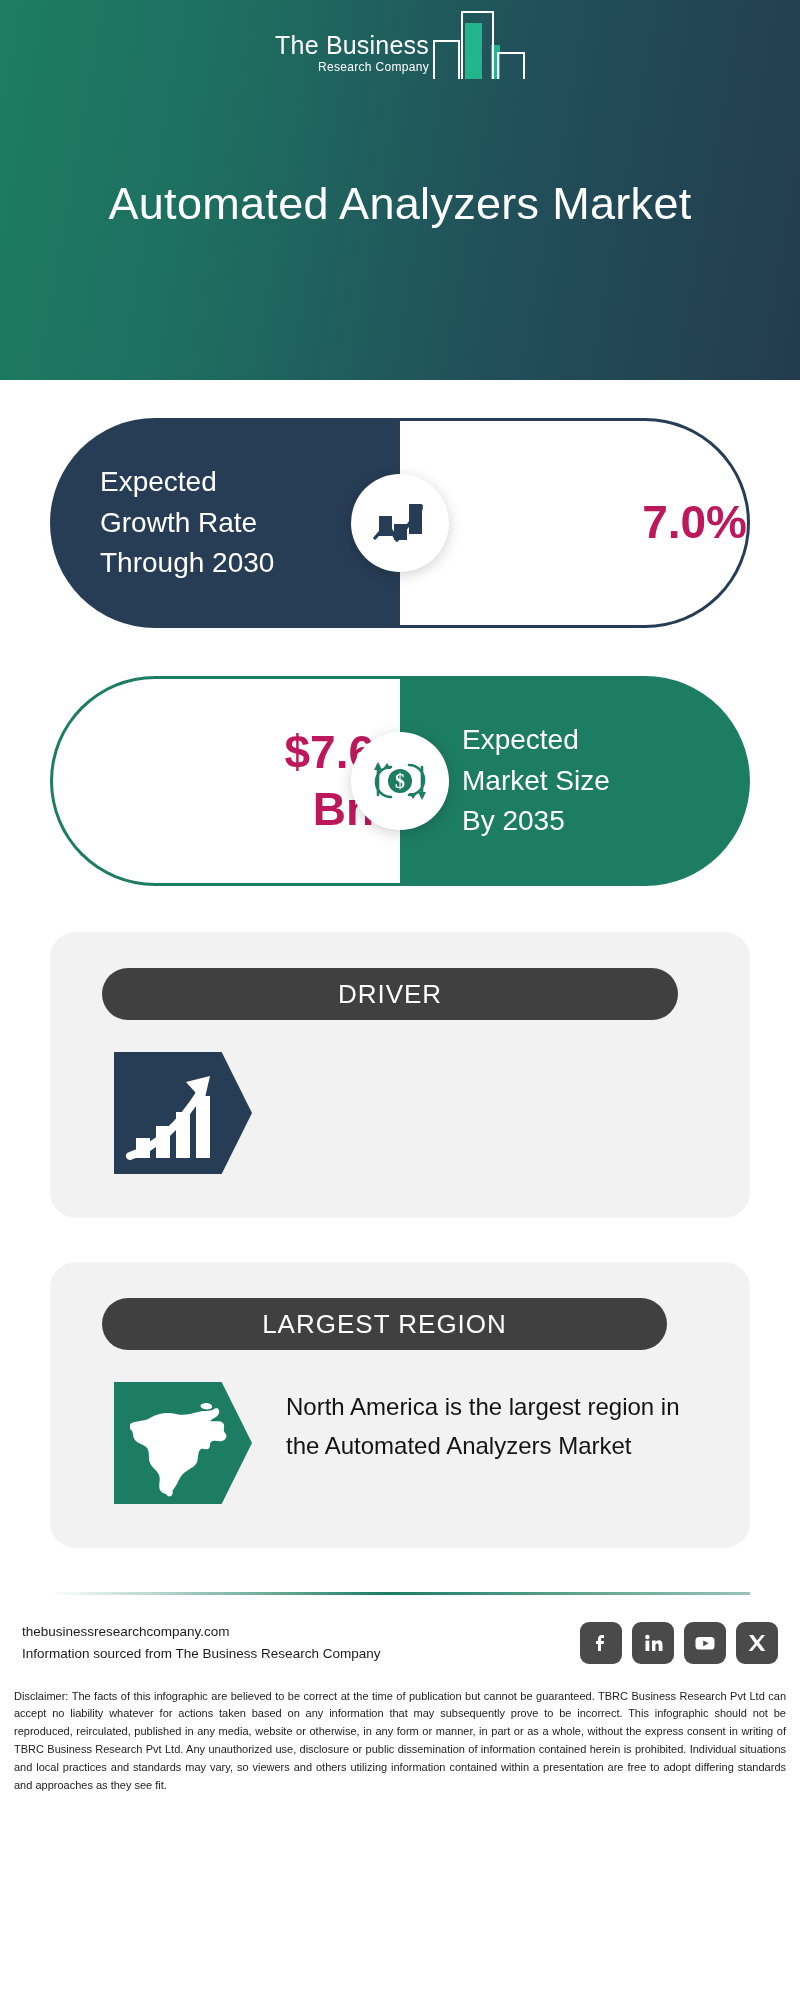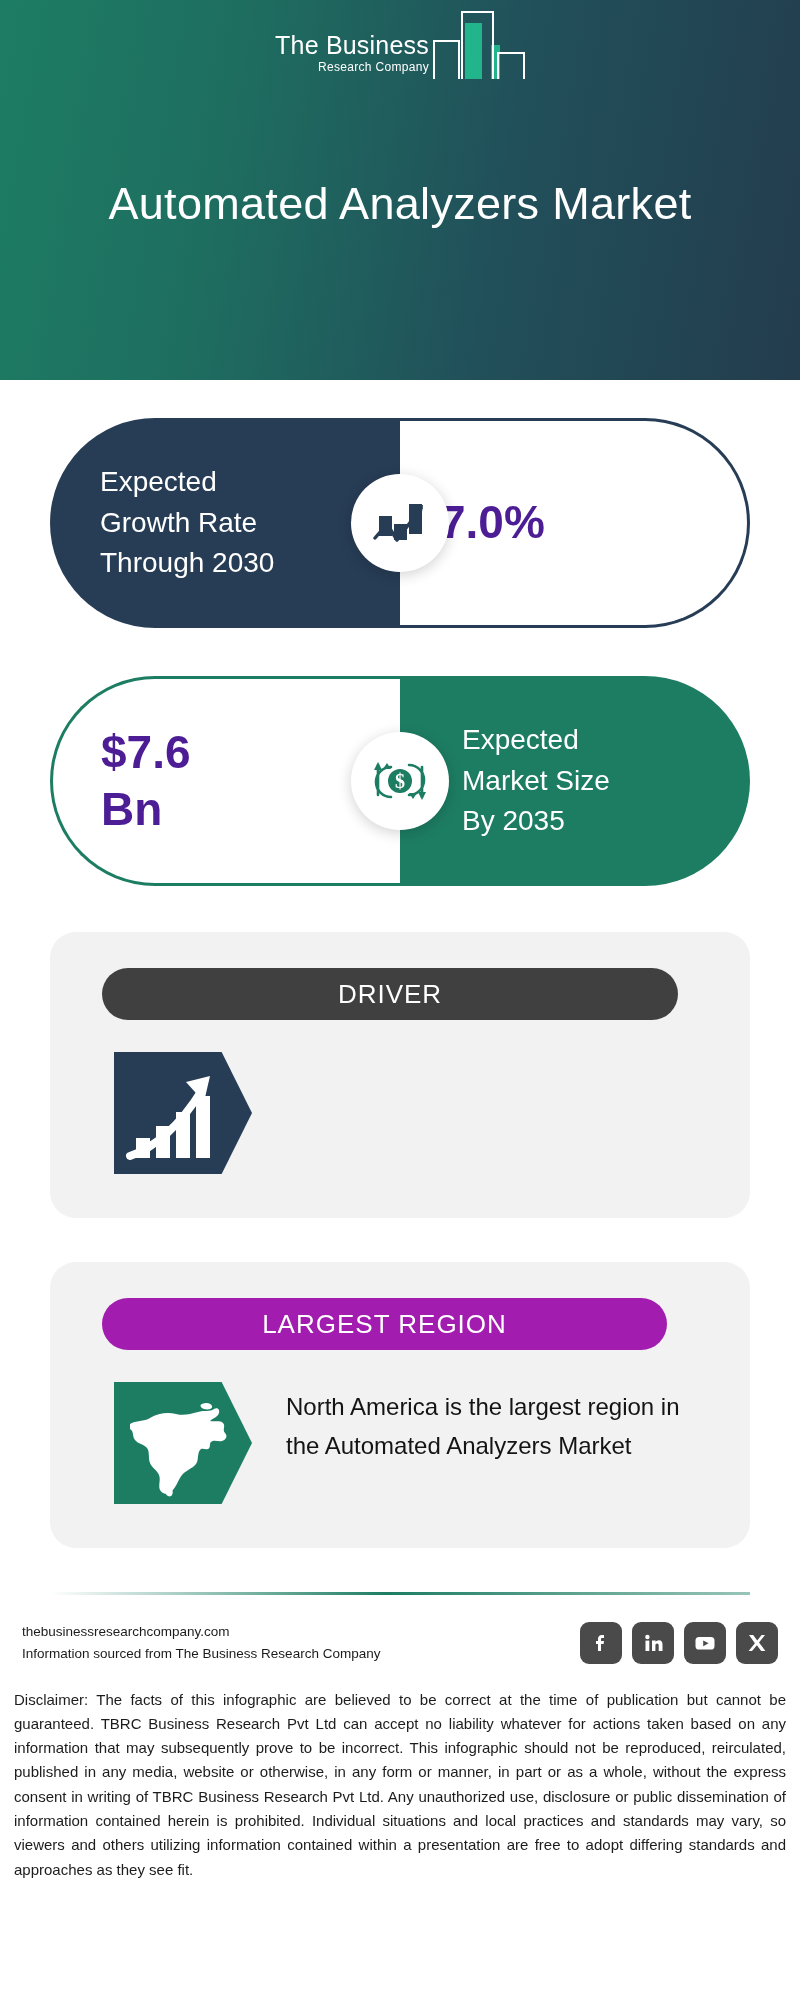--- a/index.html
+++ b/index.html
@@ -135,25 +135,25 @@
   .stat-label {
     color: #ffffff;
     font-size: 28px;
     font-weight: 400;
     line-height: 1.45;
     padding: 0 26px 0 50px;
   }
   .stat-label.right-side { padding: 0 40px 0 62px; }
 
   .stat-value {
-    color: #4c1d95;
+    color: #be185d;
     font-size: 46px;
     font-weight: 700;
     width: 100%;
-    text-align: left;
+    text-align: right;
     line-height: 1.25;
   }
   .stat-value.pct { padding-left: 40px; }
   .stat-value.amt { padding-right: 26px; padding-left: 48px; }
 
   
   .icon-circle {
     position: absolute;
     top: 50%;
     left: 50%;
@@ -187,21 +187,21 @@
     margin-left: 52px;
     border-radius: 26px;
     display: flex;
     align-items: center;
     justify-content: center;
     color: #ffffff;
     font-size: 26px;
     letter-spacing: 1px;
   }
   .pill.navy { background: #404040; }
-  .pill.teal { background: #a21caf; }
+  .pill.teal { background: #404040; }
   .pill.teal { width: 565px; }
 
   .panel-body {
     display: flex;
     align-items: flex-start;
     margin-top: 32px;
     padding-left: 64px;
   }
 
   .shape-icon {
@@ -251,21 +251,21 @@
     background: #4a4a4a;
     display: flex;
     align-items: center;
     justify-content: center;
   }
 
   .disclaimer {
     width: 800px;
     padding: 22px 14px 0 14px;
     color: #1c1c1c;
-    font-size: 15px;
+    font-size: 11px;
     line-height: 1.62;
     text-align: justify;
   }
 </style>
 </head>
 <body>
 
 <div class="header">
   <div class="logo-wrap">
     <div class="logo-text">

